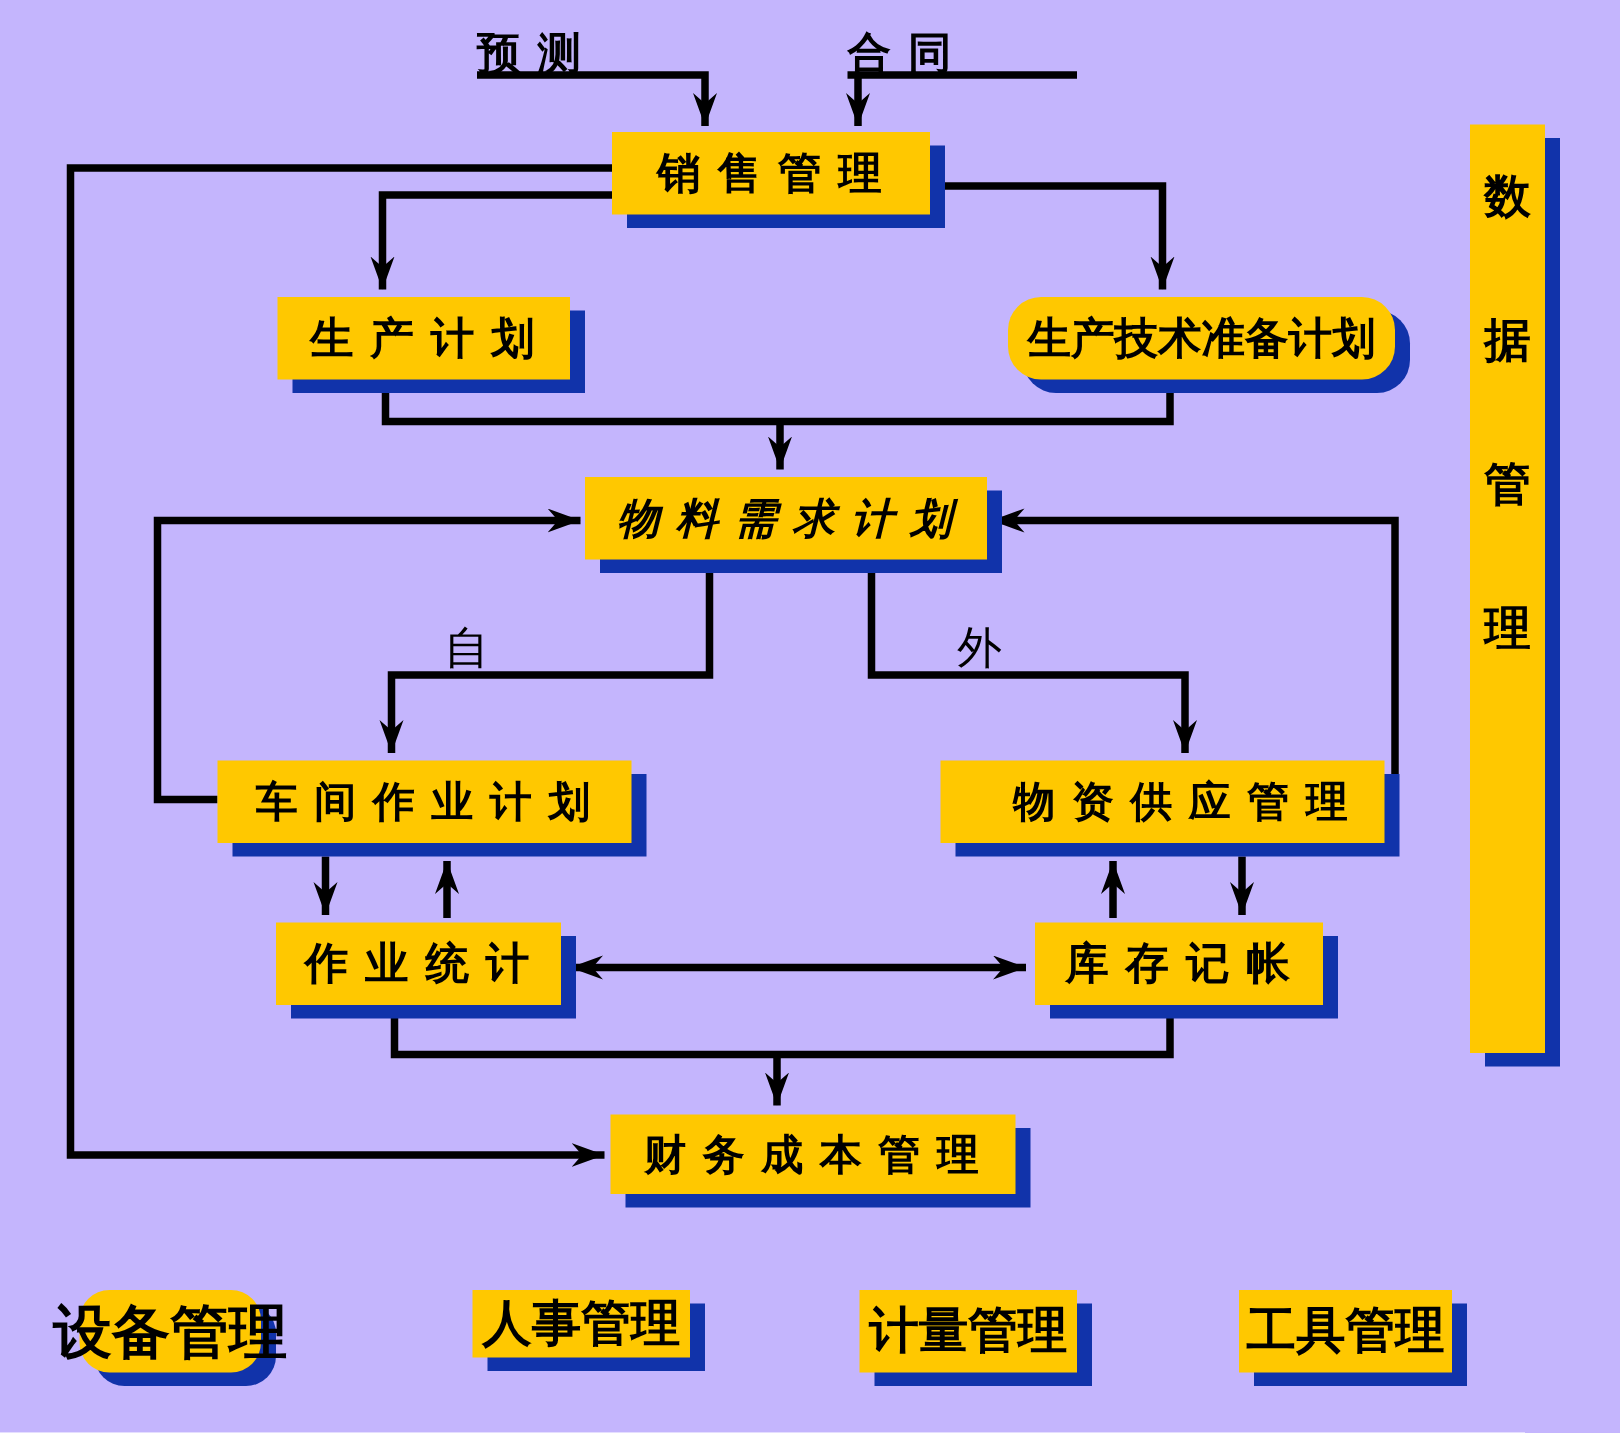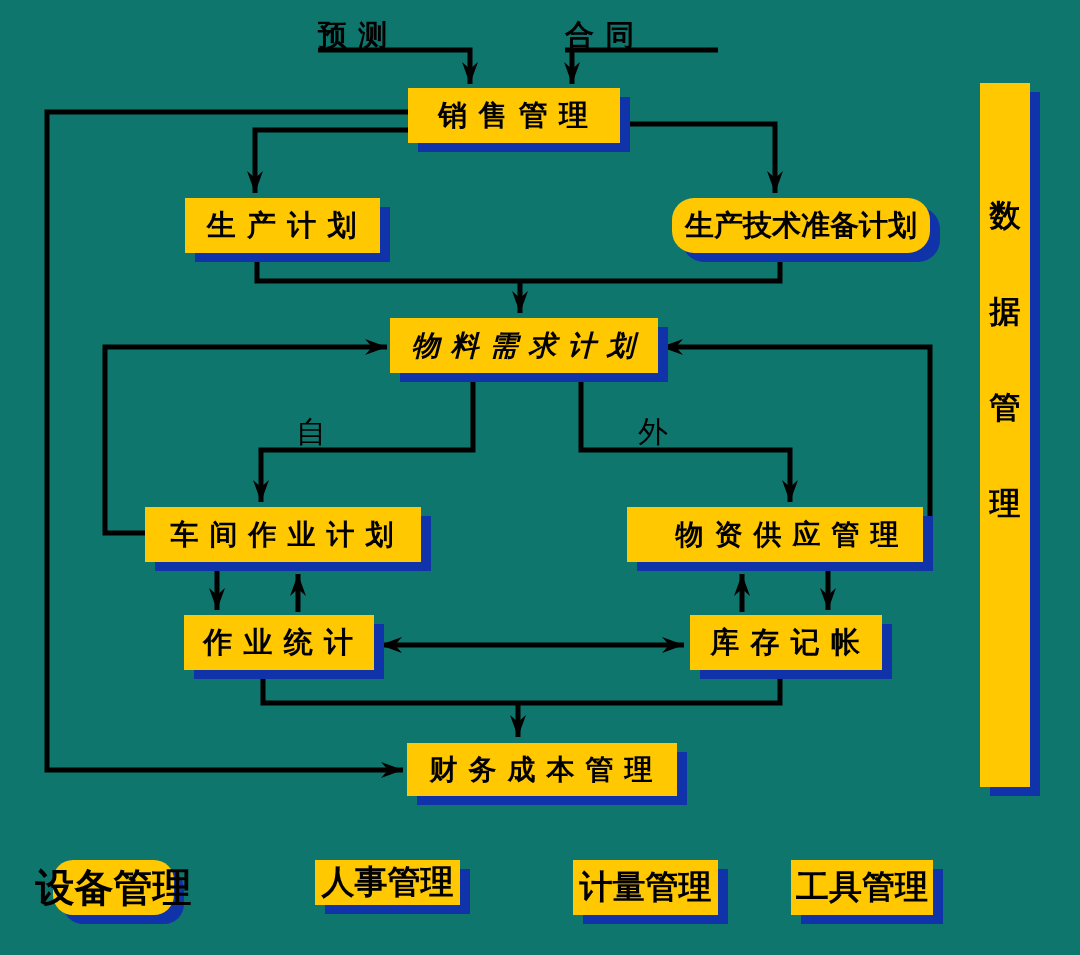--- a/index.html
+++ b/index.html
@@ -4,21 +4,21 @@
 <style>
   :root{
     --yellow:#FFC800;
     --blue:#1133AA;
     --line:#000000;
   }
   html,body{margin:0;padding:0;background:#ffffff;}
   #stage{
     position:relative;
     width:1080px;height:955px;
-    background:#0f766e;
+    background:#c4b5fd;
     font-family:"Liberation Serif","DejaVu Serif",serif;
     overflow:hidden;
   }
   #connectors{position:absolute;left:0;top:0;z-index:1;}
   .node{
     position:absolute;z-index:2;
     background:var(--yellow);
     box-shadow:10px 9px 0 var(--blue);
     display:flex;align-items:center;justify-content:center;
     font-weight:bold;color:#000;letter-spacing:2px;
@@ -27,21 +27,20 @@
   .node-vertical{
     position:absolute;z-index:2;
     background:var(--yellow);
     box-shadow:10px 9px 0 var(--blue);
     font-weight:bold;color:#000;
     width:50px;height:619px;
     text-align:center;
     word-break:break-all;
     line-height:96px;
     font-size:31px;
-    padding-top:85px;
   }
   .flabel{
     position:absolute;z-index:3;
     color:#000;white-space:nowrap;
     font-family:"Liberation Serif","DejaVu Serif",serif;
   }
   .flabel.bold{font-weight:bold;}
 </style>
 </head>
 <body>
@@ -117,15 +116,15 @@
   <div class="node" style="left:407px;top:743px;width:270px;height:53px;font-size:28px;">财 务 成 本 管 理</div>
 
   <div class="node-vertical" style="left:980px;top:83px;">数据管理</div>
 
   <div class="node" style="left:53px;top:860px;width:121px;height:55px;font-size:39px;letter-spacing:0;border-radius:20px;">设备管理</div>
 
   <div class="node" style="left:315px;top:860px;width:145px;height:45px;font-size:33px;letter-spacing:0;">人事管理</div>
 
   <div class="node" style="left:573px;top:860px;width:145px;height:55px;font-size:33px;letter-spacing:0;">计量管理</div>
 
-  <div class="node" style="left:791px;top:860px;width:142px;height:55px;font-size:33px;letter-spacing:0;">工具管理</div>
+  <div class="node" style="left:826px;top:860px;width:142px;height:55px;font-size:33px;letter-spacing:0;">工具管理</div>
 
 </div>
 
 </body></html>

